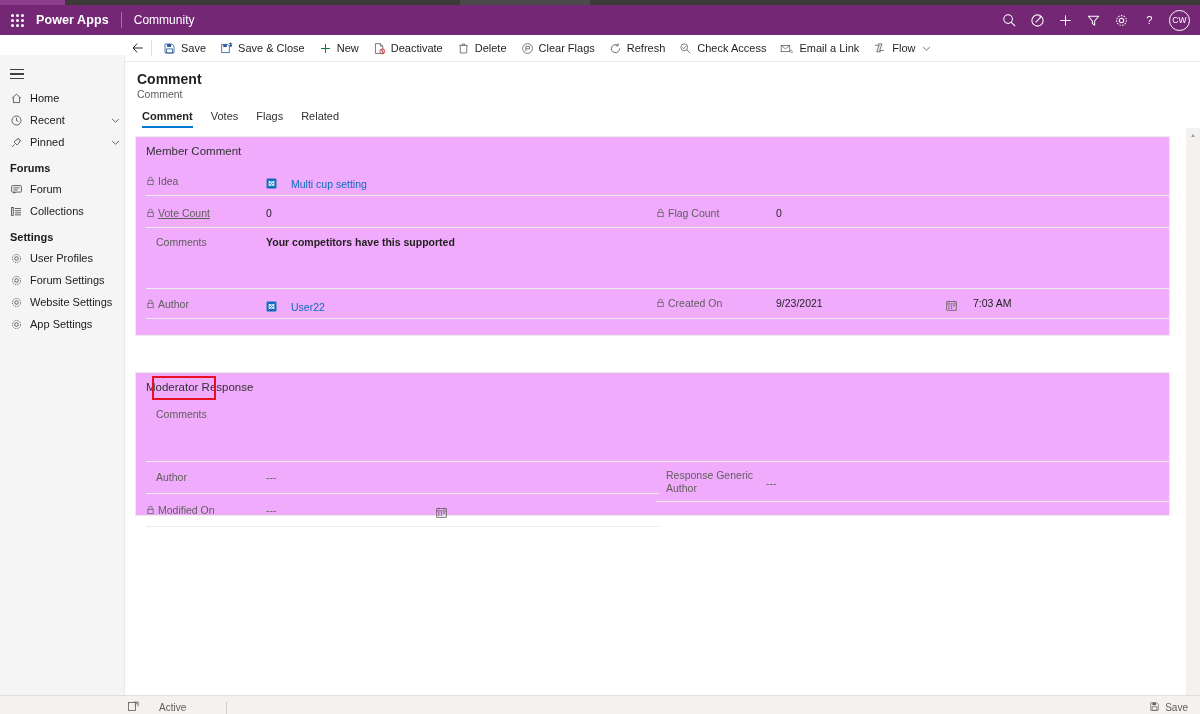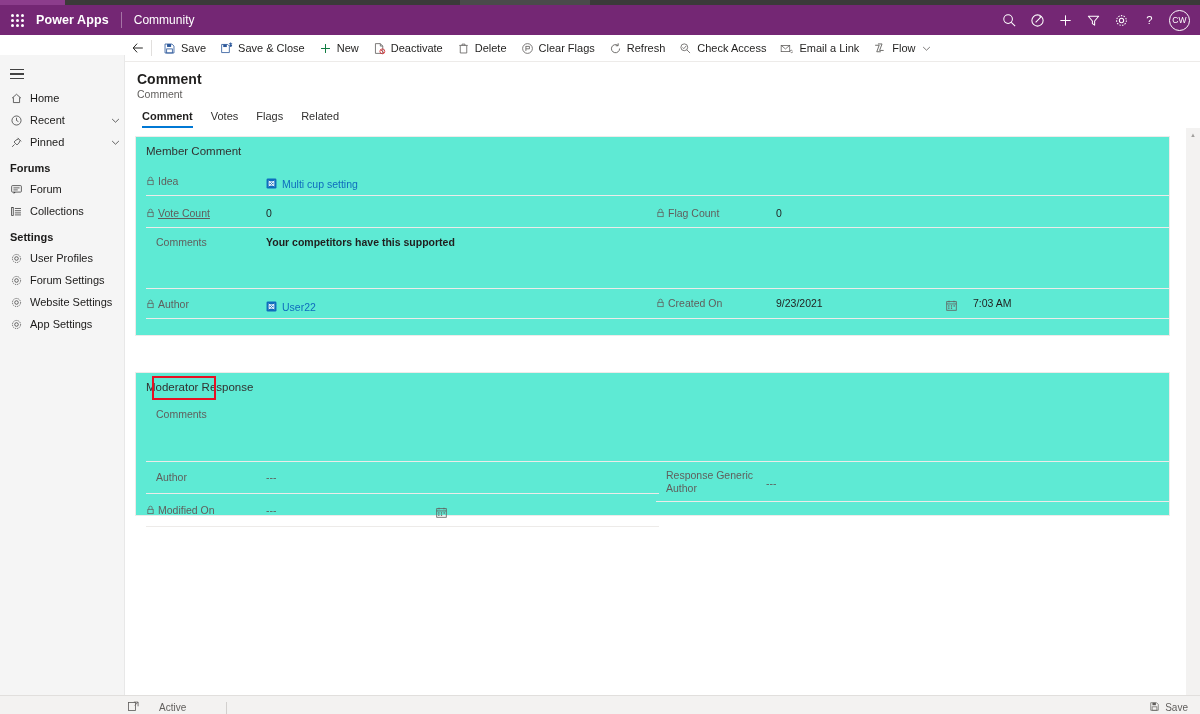--- a/index.html
+++ b/index.html
@@ -89,37 +89,37 @@
 
   
   .content {
     position:absolute; top:128px; left:125px; width:1075px; height:567px;
     background:#fff; overflow:hidden;
   }
   .scrollbar { position:absolute; top:0; right:0; width:14px; height:567px; background:#f3f2f1; }
   .scrollbar .arrow { position:absolute; top:4px; left:4px; color:#a19f9d; font-size:6px; }
 
   .card {
-    position:absolute; background:#5eead4; border:1px solid #edebe9;
+    position:absolute; background:#f0abfc; border:1px solid #edebe9;
   }
   .card .cardtitle {
     position:absolute; left:10px; top:8px; font-size:11.5px; color:#323130;
   }
 
   
   .frow { position:absolute; display:flex; align-items:flex-start; }
   .flabel {
     font-size:10.5px; color:#605e5c; display:flex; align-items:flex-start; line-height:13px;
   }
   .flabel .lock { margin-right:3px; display:inline-flex; align-items:center; position:relative; top:1px; }
   .fvalue { font-size:10.5px; color:#201f1e; }
   .fvalue.bold { font-weight:bold; }
   .fvalue.muted { color:#605e5c; }
   .link { color:#0f6cbd; font-size:10.5px; text-decoration:none; cursor:pointer; }
-  .linkrow { display:flex; align-items:center; gap:5px; }
+  .linkrow { display:flex; align-items:center; gap:14px; }
   .hr { position:absolute; height:1px; background:#edebe9; }
 
   .textarea {
     position:absolute; background:#fff; border:1px solid #8a8886;
     font-size:10.5px; color:#201f1e; padding:5px 6px; line-height:14px;
   }
   .caret-bar {
     display:inline-block; width:1px; height:11px; background:#201f1e;
     vertical-align:-1px; margin-left:0px;
   }

